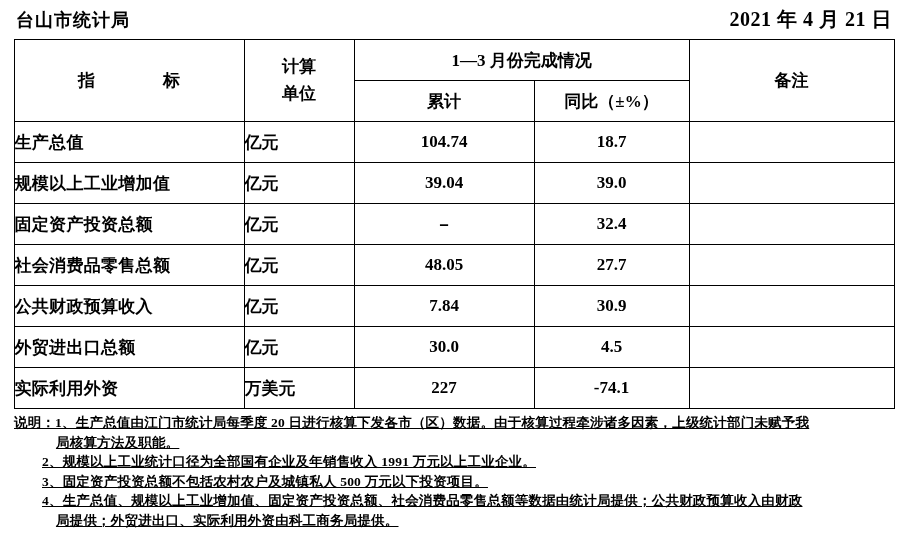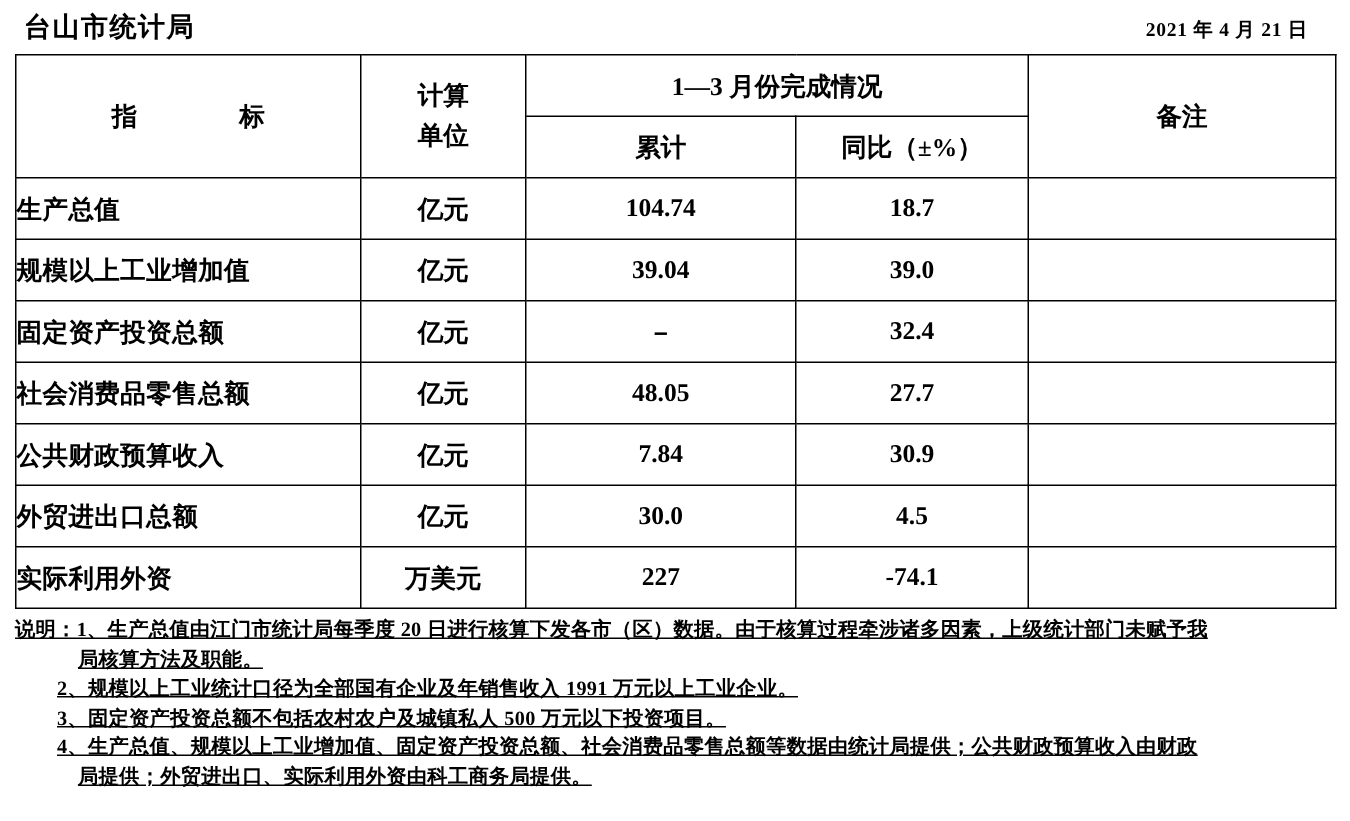--- a/index.html
+++ b/index.html
@@ -12,36 +12,36 @@
     height: 547px;
     font-family: "Liberation Serif", "DejaVu Serif", serif;
     color: #000000;
     overflow: hidden;
   }
   .page {
     position: relative;
     width: 900px;
     height: 547px;
     box-sizing: border-box;
-    padding: 6px 22px 0 10px;
+    padding: 6px 2px 0 10px;
   }
   .header {
     display: flex;
     justify-content: space-between;
     align-items: baseline;
     padding: 0 6px 6px 6px;
   }
   .header .office {
     font-size: 18px;
     font-weight: bold;
     letter-spacing: 1px;
     font-family: "Liberation Serif", "DejaVu Serif", serif;
   }
   .header .date {
-    font-size: 13px;
+    font-size: 20px;
     font-weight: bold;
     letter-spacing: 0.5px;
   }
   table.stat {
     width: 880px;
     border-collapse: collapse;
     table-layout: fixed;
     margin: 0 auto;
   }
   table.stat th, table.stat td {
@@ -81,21 +81,20 @@
     text-align: center;
     font-size: 18px;
   }
   td.name {
     text-align: left;
     padding-left: 6px;
     font-size: 17px;
     letter-spacing: 0.3px;
   }
   td.unit {
-    text-align: center;
     font-size: 17px;
   }
   td.num {
     text-align: center;
     font-size: 17px;
     font-family: "Liberation Serif", "DejaVu Serif", serif;
     margin-top: 20px;
   }
   td.remark {
     text-align: center;

